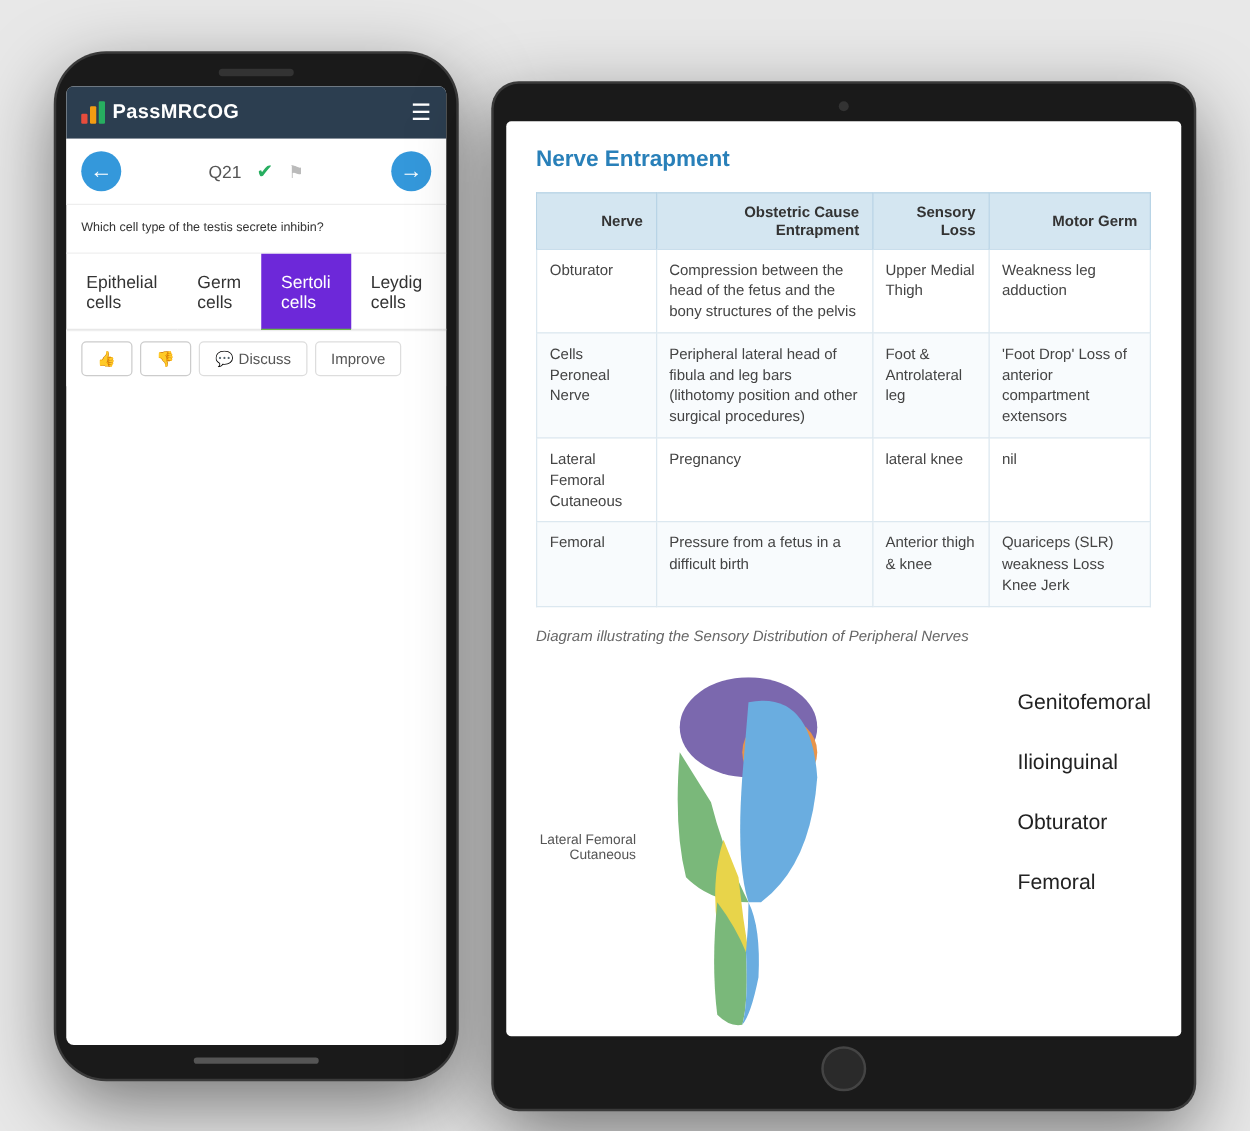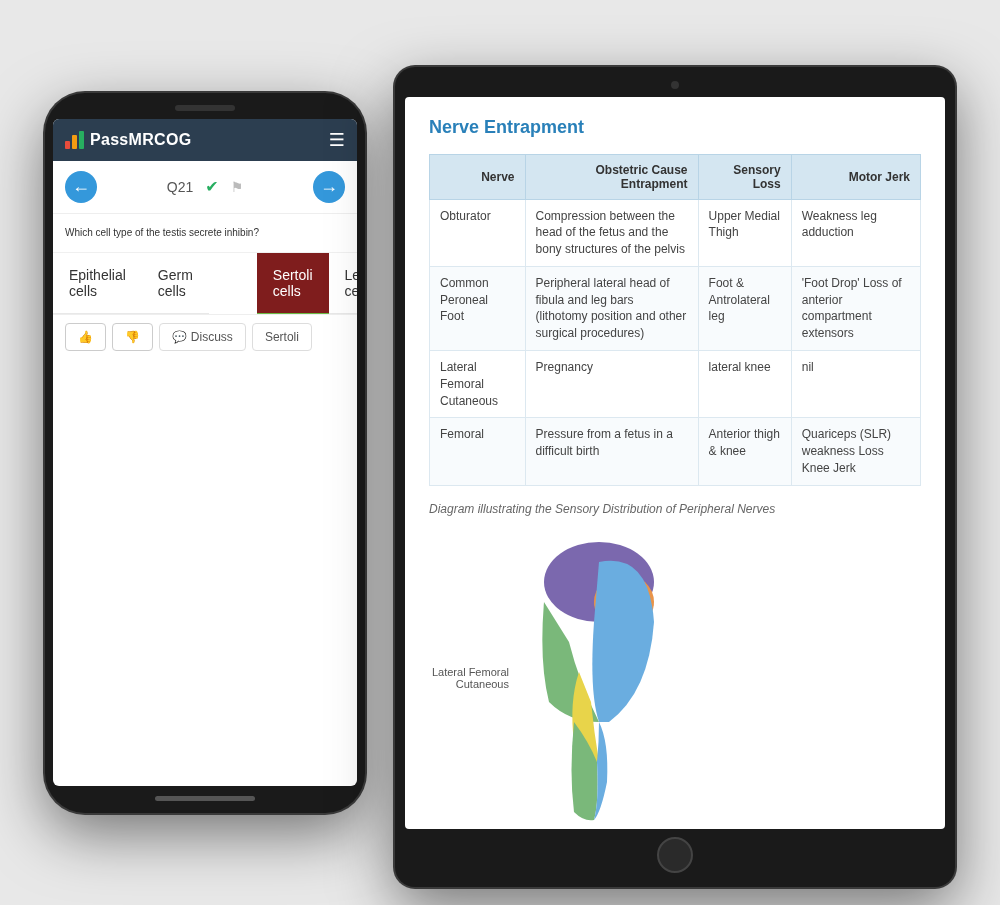--- a/index.html
+++ b/index.html
@@ -11,21 +11,21 @@
       display: flex;
       align-items: center;
       justify-content: center;
       gap: 30px;
       padding: 20px;
     }
 
     
     .phone {
       width: 320px;
-      height: 720px;
+      height: 820px;
       background: #1a1a1a;
       border-radius: 40px;
       box-shadow: 0 0 0 2px #3a3a3a, 0 20px 60px rgba(0,0,0,0.5);
       display: flex;
       flex-direction: column;
       align-items: center;
       padding: 12px 8px;
       position: relative;
       flex-shrink: 0;
     }
@@ -137,24 +137,23 @@
       flex-direction: row;
     }
     .phone-option {
       padding: 14px 16px;
       border-bottom: 1px solid #e8e8e8;
       font-size: 14px;
       color: #333;
       cursor: pointer;
     }
     .phone-option.selected {
-      background: #7f1d1d;
+      background: #6d28d9;
       color: #fff;
       border-bottom: 1px solid #6ab844;
-      margin-left: 48px;
     }
 
     
     .phone-explanation {
       padding: 12px;
       flex: 1;
     }
     .phone-explanation-title {
       font-size: 13px;
       font-weight: bold;
@@ -330,52 +329,52 @@
       <div class="phone-option selected">Sertoli cells</div>
       <div class="phone-option">Leydig cells</div>
       <div class="phone-option">Myoid fibula</div>
     </div>
 
 
     <div class="phone-footer">
       <button class="footer-btn thumbs-up">👍</button>
       <button class="footer-btn thumbs-down">👎</button>
       <button class="footer-btn">💬 <span>Discuss</span></button>
-      <button class="footer-btn">Sertoli</button>
+      <button class="footer-btn">Improve</button>
     </div>
 
   </div>
   <div class="phone-home-bar"></div>
 </div>
 
 <div class="tablet">
   <div class="tablet-camera"></div>
   <div class="tablet-screen">
     <div class="tablet-content">
 
       <div class="tablet-title">Nerve Entrapment</div>
 
       <table class="nerve-table">
         <thead>
           <tr>
             <th>Nerve</th>
             <th>Obstetric Cause Entrapment</th>
             <th>Sensory Loss</th>
-            <th>Motor Jerk</th>
+            <th>Motor Germ</th>
           </tr>
         </thead>
         <tbody>
           <tr>
             <td>Obturator</td>
             <td>Compression between the head of the fetus and the bony structures of the pelvis</td>
             <td>Upper Medial Thigh</td>
             <td>Weakness leg adduction</td>
           </tr>
           <tr>
-            <td>Common Peroneal Foot</td>
+            <td>Cells Peroneal Nerve</td>
             <td>Peripheral lateral head of fibula and leg bars (lithotomy position and other surgical procedures)</td>
             <td>Foot &amp; Antrolateral leg</td>
             <td>'Foot Drop' Loss of anterior compartment extensors</td>
           </tr>
           <tr>
             <td>Lateral Femoral Cutaneous</td>
             <td>Pregnancy</td>
             <td>lateral knee</td>
             <td>nil</td>
           </tr>
@@ -401,20 +400,26 @@
           <path d="M25 60 Q20 120 30 160 Q50 180 80 180 Q60 140 50 100 Z" fill="#7ab87a"></path>
 
           <path d="M80 20 Q130 10 135 80 Q130 150 90 180 Q80 180 80 180 Q70 150 75 80 Z" fill="#6aade0"></path>
 
           <path d="M60 130 Q50 160 55 200 Q70 220 80 220 Q75 190 72 160 Z" fill="#e8d44a"></path>
 
           <path d="M55 180 Q50 230 55 270 Q65 280 75 278 Q80 260 78 220 Q70 200 55 180 Z" fill="#7ab87a"></path>
           <path d="M80 180 Q90 200 88 240 Q82 270 75 278 Q80 260 78 220 Q80 200 80 180 Z" fill="#6aade0"></path>
         </svg>
 
+        <div style="position:absolute; right:0; top:20px; display:flex; flex-direction:column; gap:28px;">
+          <div class="diagram-label-genitofemoral" style="font-size:17px; font-weight:500; color:#222;">Genitofemoral</div>
+          <div class="diagram-label-ilioinguinal" style="font-size:17px; font-weight:500; color:#222;">Ilioinguinal</div>
+          <div class="diagram-label-obturator" style="font-size:17px; font-weight:500; color:#222;">Obturator</div>
+          <div class="diagram-label-femoral" style="font-size:17px; font-weight:500; color:#222;">Femoral</div>
+        </div>
 
         <div style="position:absolute; left:0; top:42%; font-size:11px; color:#555; text-align:right; max-width:80px;">Lateral Femoral Cutaneous</div>
       </div>
 
     </div>
   </div>
   <div class="tablet-home-btn"></div>
 </div>
 
 </body></html>

